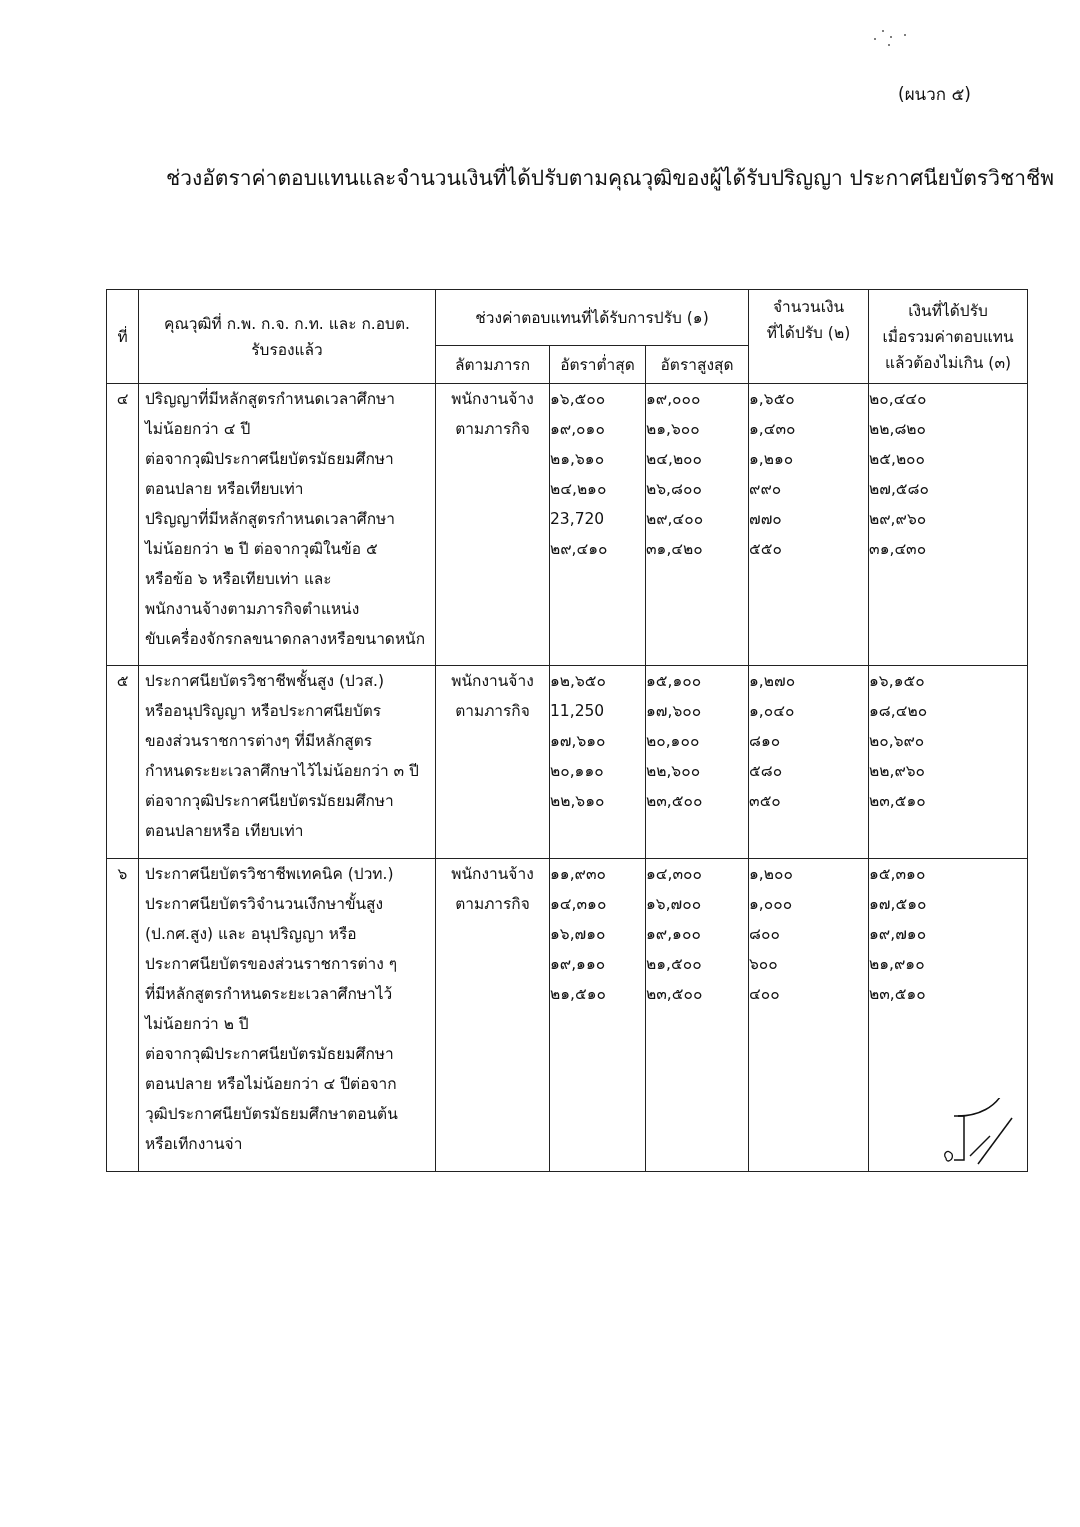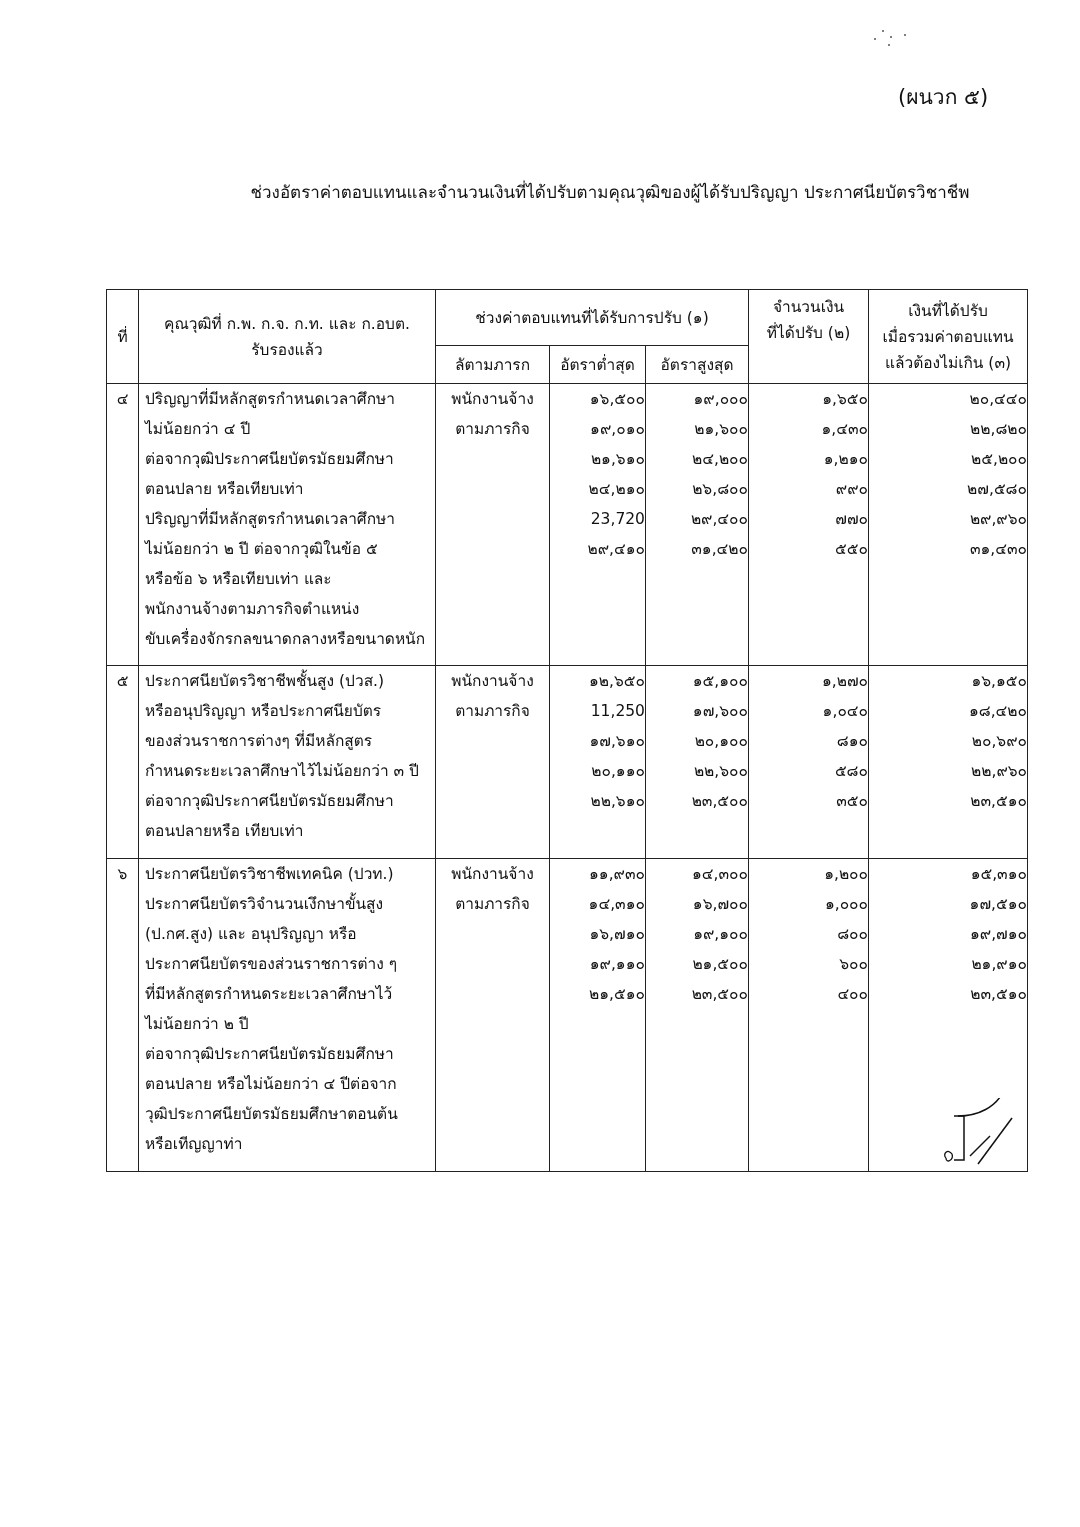--- a/index.html
+++ b/index.html
@@ -1,28 +1,28 @@
 <!DOCTYPE html>
 <html><head>
 <meta charset="utf-8">
 <style>
   html, body { margin:0; padding:0; background:#ffffff; }
   body { width:1080px; height:1527px; position:relative; overflow:hidden;
          font-family:"DejaVu Sans", "Liberation Sans", sans-serif; color:#111; }
-  .annex { position:absolute; left:898px; top:80px; font-size:21px; }
+  .annex { position:absolute; left:898px; top:80px; font-size:17px; }
   .specks { position:absolute; left:868px; top:24px; width:50px; height:30px; }
   .specks i { position:absolute; width:2px; height:2px; background:#555; border-radius:1px; }
-  .title { position:absolute; left:160px; width:900px; top:178px; text-align:center;
-           font-size:17px; line-height:29px; }
+  .title { position:absolute; left:160px; width:900px; top:164px; text-align:center;
+           font-size:21px; line-height:29px; }
   table.main { position:absolute; left:106px; top:289px; width:921px;
                border-collapse:collapse; table-layout:fixed; font-size:15.5px; }
   table.main td, table.main th { border:1.5px solid #222; font-weight:normal; padding:0; }
   th { text-align:center; vertical-align:middle; line-height:26px; }
   .r4 td, .r5 td, .r6 td { vertical-align:top; padding-top:8px; }
-  .num { text-align:right; }
+  .num { text-align:left; }
   .num div { height:30px; line-height:30px; }
   .qual div { line-height:30px; height:30px; white-space:nowrap; padding-left:6px; }
   .idx { text-align:center; line-height:30px; }
   .jt { text-align:center; line-height:30px;margin-top:37px; }
   .sig { position:absolute; left:940px; top:1098px; }
 </style>
 </head>
 <body>
 
 <div class="specks">
@@ -172,21 +172,21 @@
       <td class="qual">
         <div>ประกาศนียบัตรวิชาชีพเทคนิค (ปวท.)</div>
           <div>ประกาศนียบัตรวิจำนวนเงึกษาขั้นสูง</div>
         <div>(ป.กศ.สูง) และ อนุปริญญา หรือ</div>
           <div>ประกาศนียบัตรของส่วนราชการต่าง ๆ</div>
         <div>ที่มีหลักสูตรกำหนดระยะเวลาศึกษาไว้</div>
           <div>ไม่น้อยกว่า ๒ ปี</div>
         <div>ต่อจากวุฒิประกาศนียบัตรมัธยมศึกษา</div>
           <div>ตอนปลาย หรือไม่น้อยกว่า ๔ ปีต่อจาก</div>
         <div>วุฒิประกาศนียบัตรมัธยมศึกษาตอนต้น</div>
-          <div>หรือเทีญญาท่า</div>
+          <div>หรือเทีกงานจ่า</div>
       </td>
       <td class="jt">
         <div>พนักงานจ้าง</div>
           <div>ตามภารกิจ</div>
       </td>
       <td class="num">
         <div>๑๑,๙๓๐</div>
           <div>๑๔,๓๑๐</div>
           <div>๑๖,๗๑๐</div>
         <div>๑๙,๑๑๐</div>

